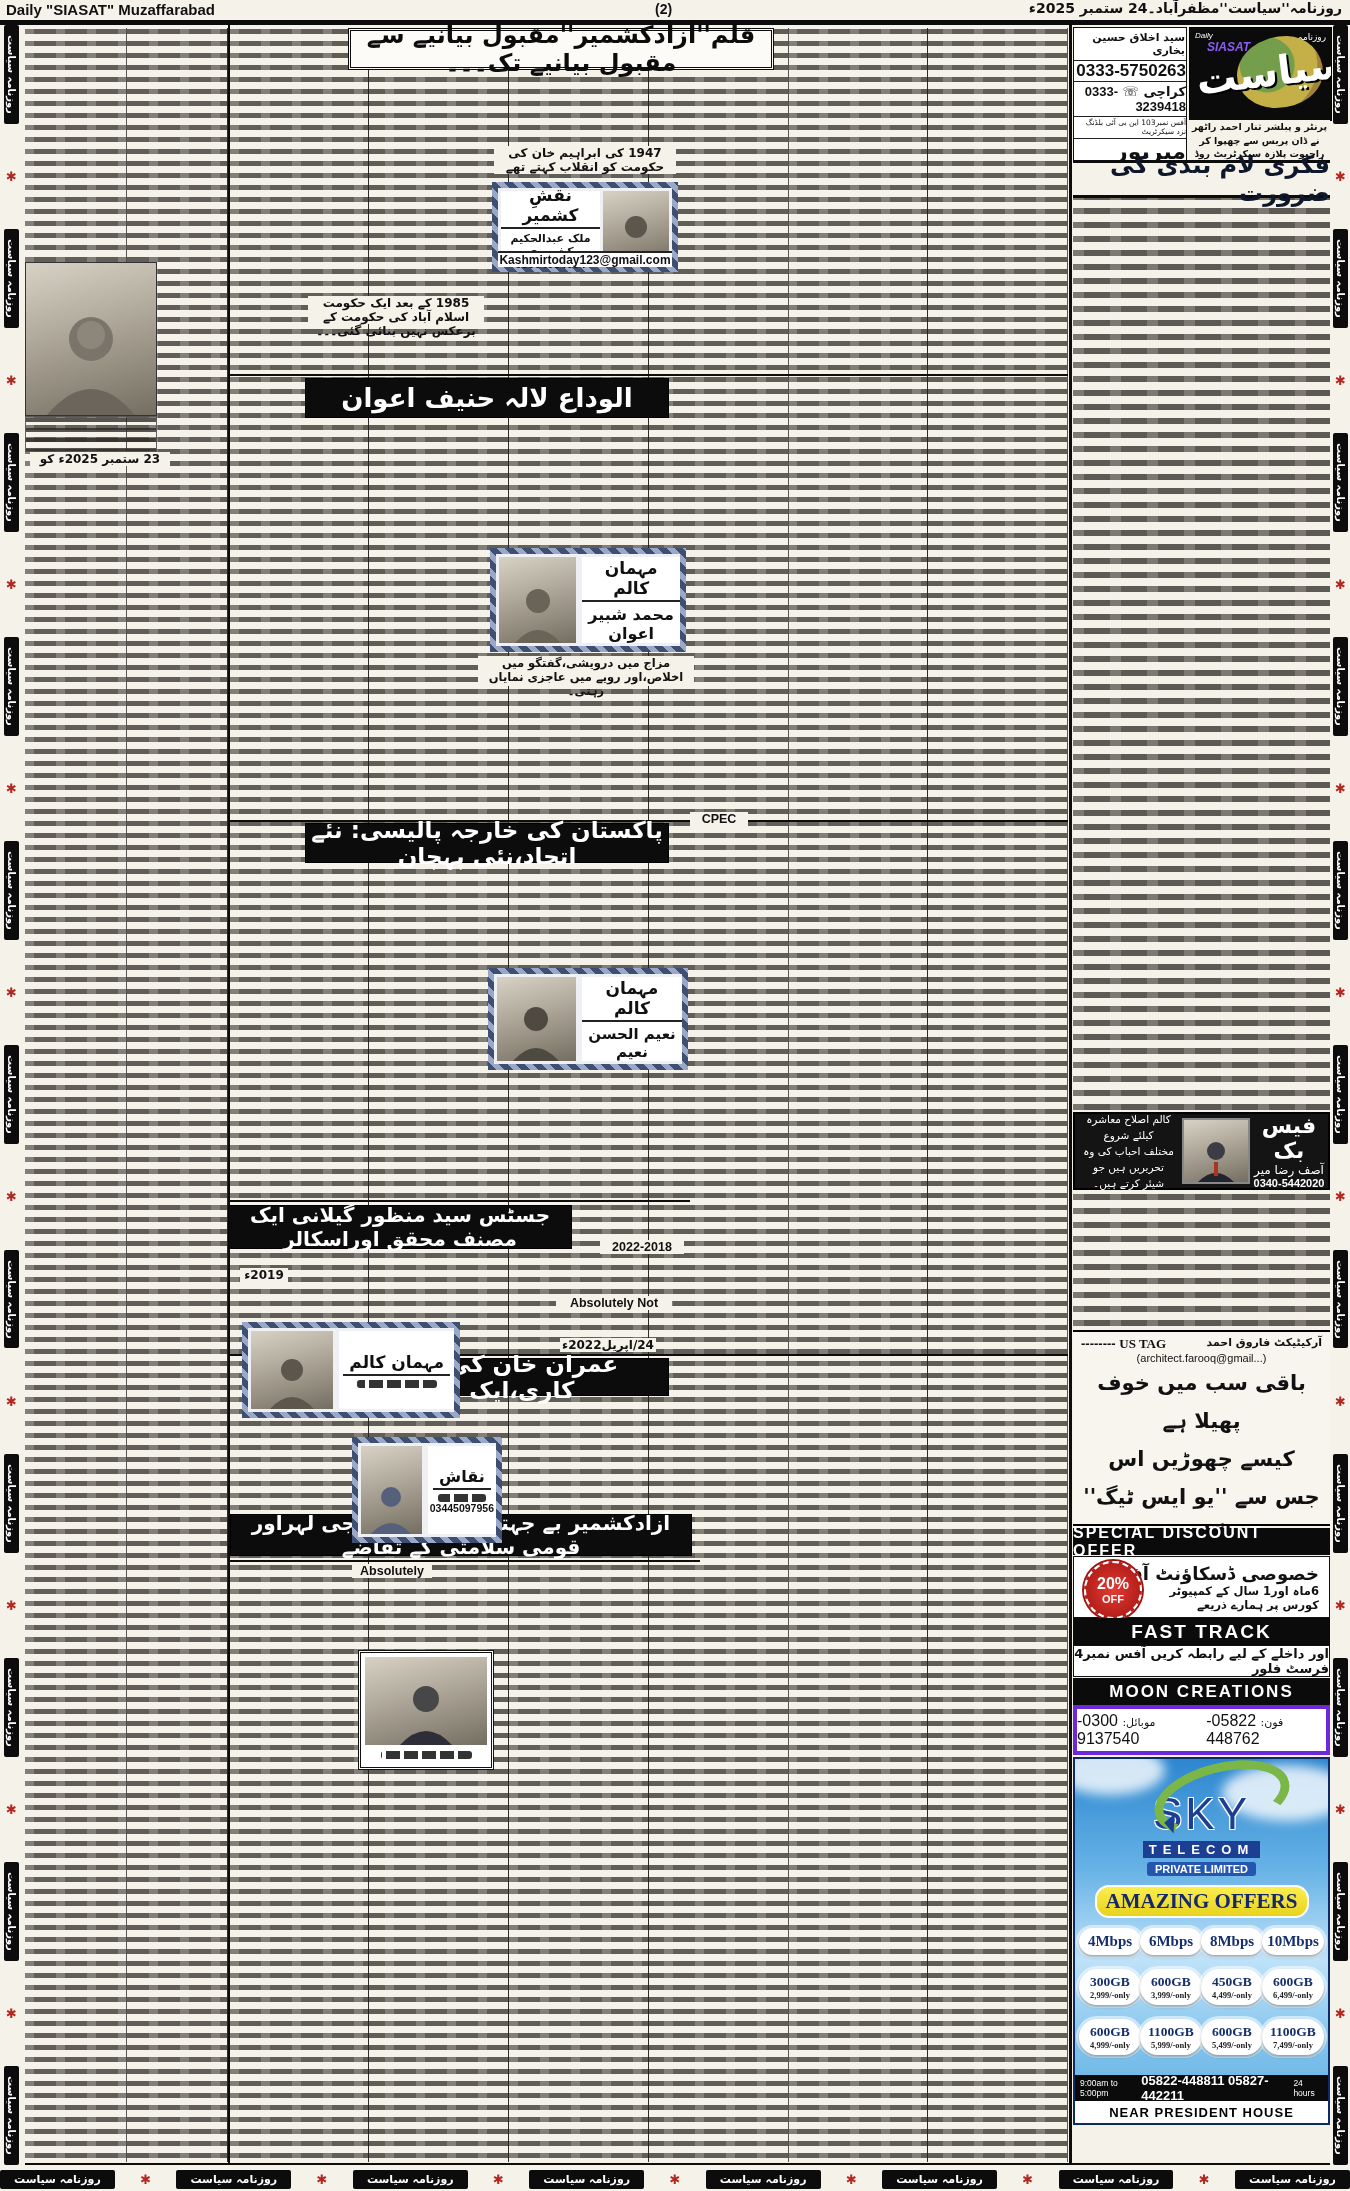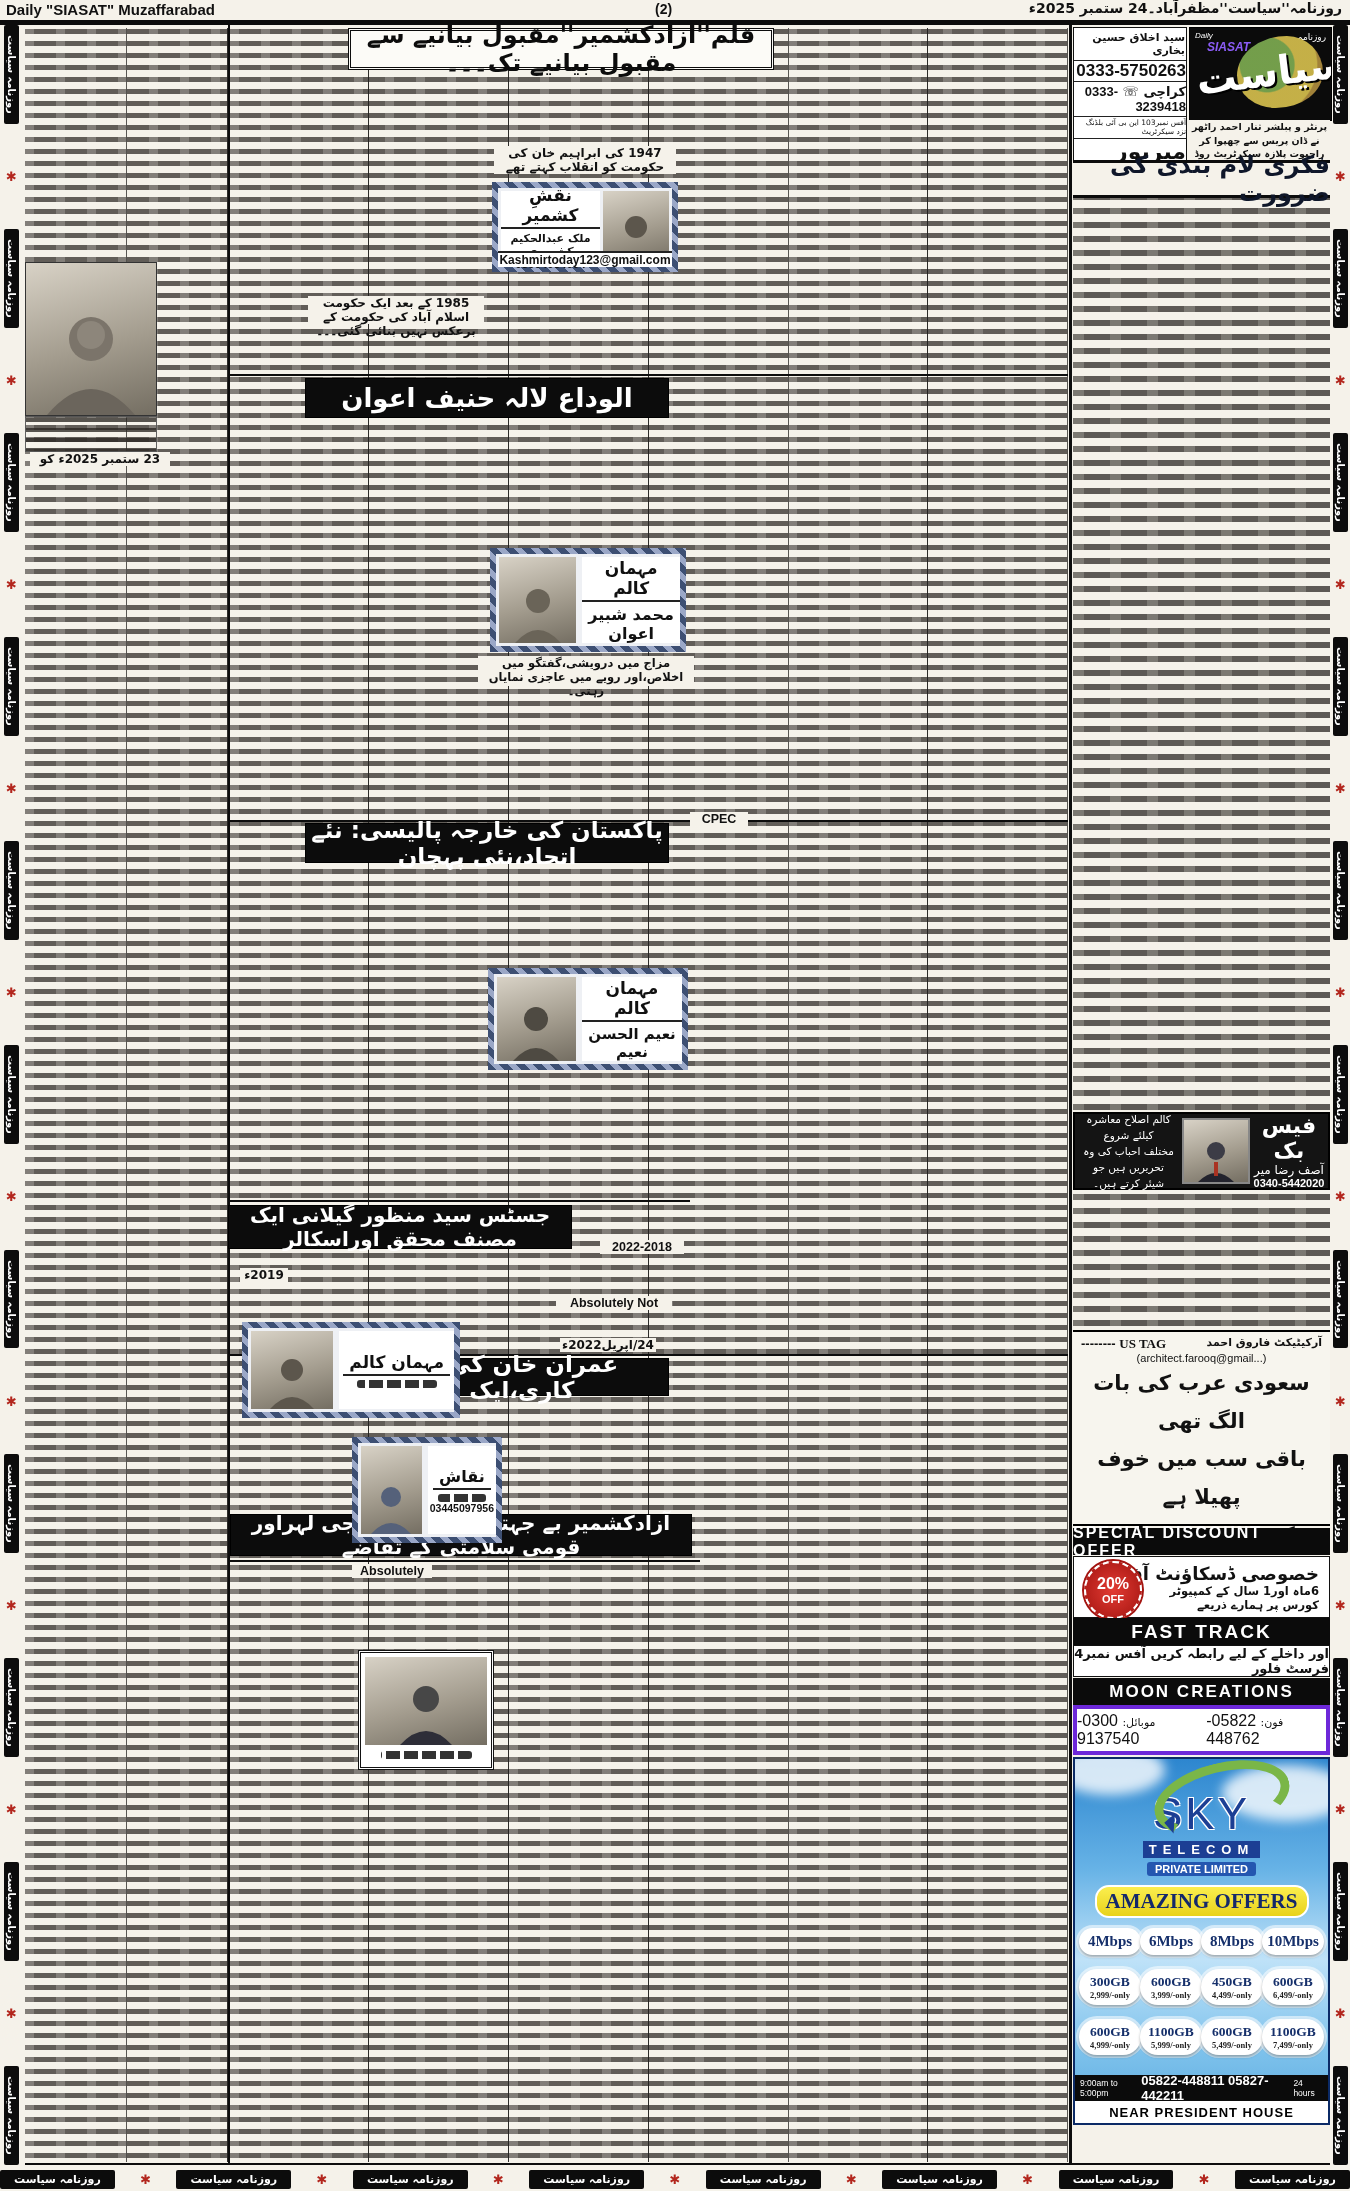--- a/index.html
+++ b/index.html
@@ -296,21 +296,20 @@
   </div>
 
   <div class="ustag">
     <div class="head">
       <span><span>--------</span> <span style="font-family:'Liberation Serif',serif;">US TAG</span></span>
       <span class="urdu" style="font-family:'DejaVu Sans',sans-serif;font-size:11px;">آرکیٹیکٹ فاروق احمد</span>
     </div>
     <div class="mail">(architect.farooq@gmail...)</div>
     <div>
 
-    <div class="line">سعودی عرب کی بات الگ تھی</div>
         <div class="line">باقی سب میں خوف پھیلا ہے</div>
         <div class="line">کیسے چھوڑیں اس</div>
         <div class="line">جس سے ''یو ایس ٹیگ'' لگا ہے</div>
       </div>
   </div>
 
   <div class="banner" style="top:1528px;height:27px;font-size:16px;">
     <span>SPECIAL DISCOUNT OFFER</span>
   </div>
   <div class="disc-body">

